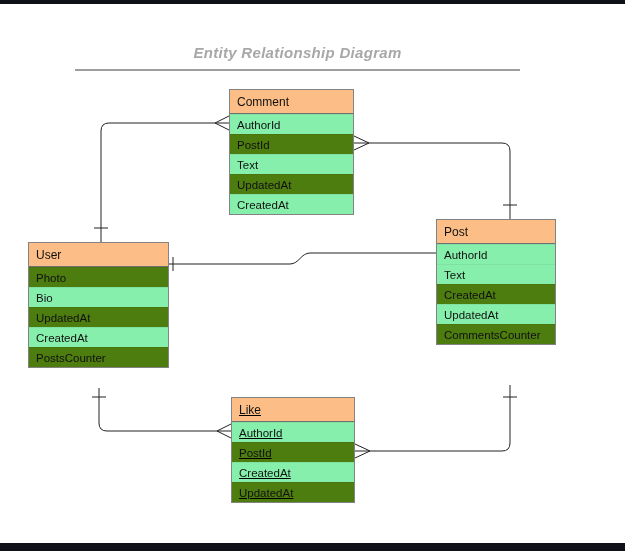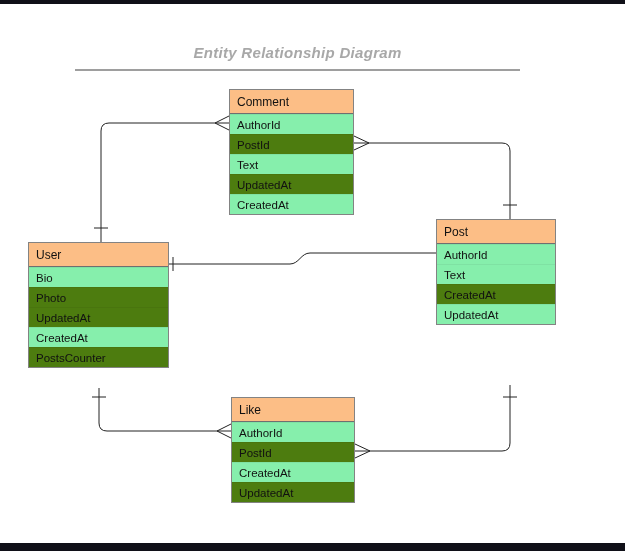--- a/index.html
+++ b/index.html
@@ -114,32 +114,33 @@
     <div class="tr alt">UpdatedAt</div>
     <div class="tr">CreatedAt</div>
   </div>
 
   <div class="etable" style="left:436px; top:219px; width:120px;">
     <div class="th">Post</div>
     <div class="tr">AuthorId</div>
     <div class="tr">Text</div>
     <div class="tr alt">CreatedAt</div>
     <div class="tr">UpdatedAt</div>
+    <div class="tr alt">CommentsCounter</div>
   </div>
 
   <div class="etable" style="left:28px; top:242px; width:141px;">
     <div class="th">User</div>
+    <div class="tr alt">Photo</div>
     <div class="tr">Bio</div>
-    <div class="tr alt">Photo</div>
     <div class="tr alt">UpdatedAt</div>
     <div class="tr">CreatedAt</div>
     <div class="tr alt">PostsCounter</div>
   </div>
 
-  <div class="etable" style="left:231px; top:397px; width:124px;">
+  <div class="etable" style="left:231px; top:397px; width:124px;text-decoration:underline;">
     <div class="th">Like</div>
     <div class="tr">AuthorId</div>
     <div class="tr alt">PostId</div>
     <div class="tr">CreatedAt</div>
     <div class="tr alt">UpdatedAt</div>
   </div>
 
   <div class="bar-bottom"></div>
 
 </div>

